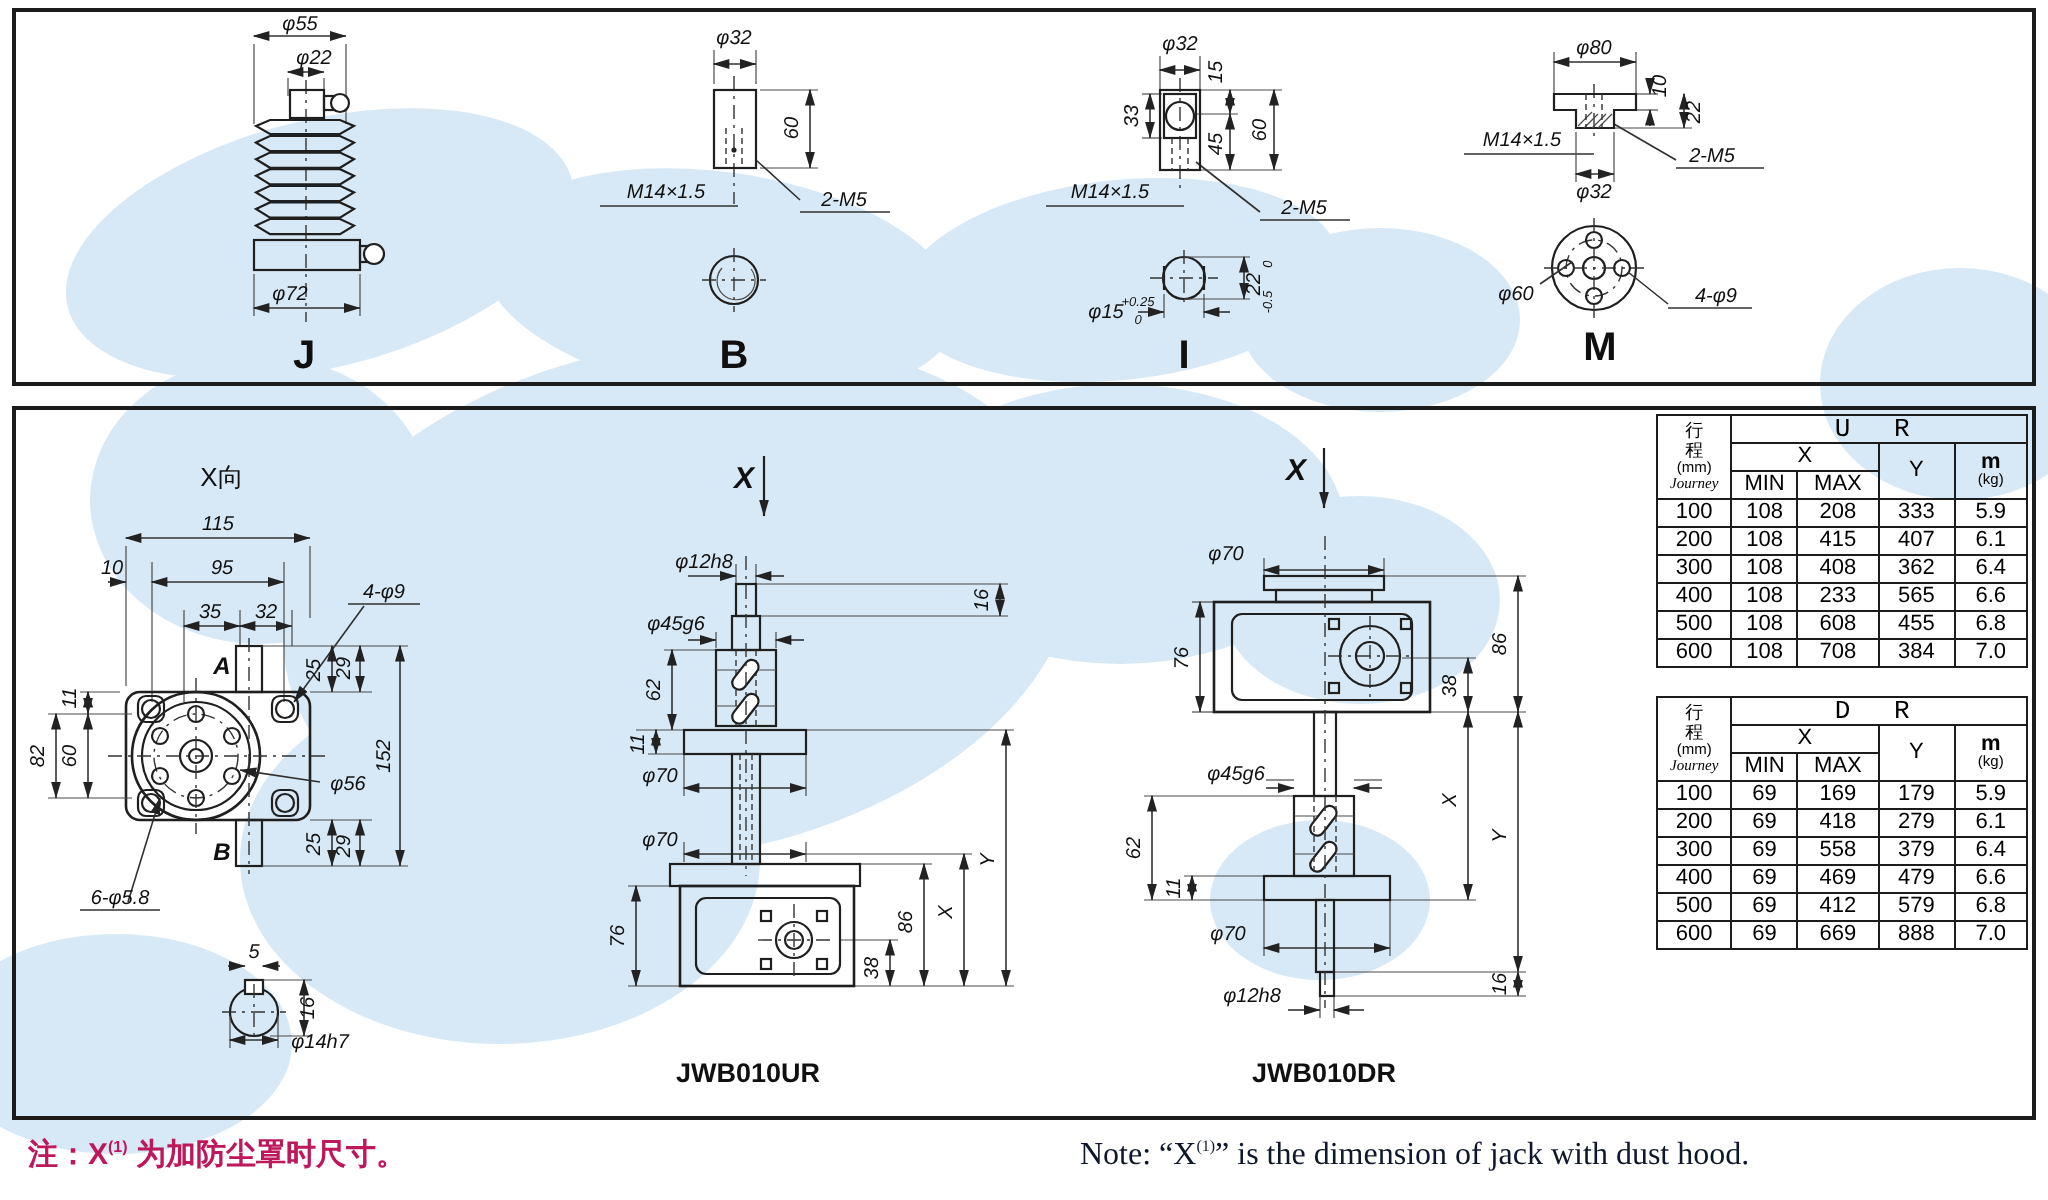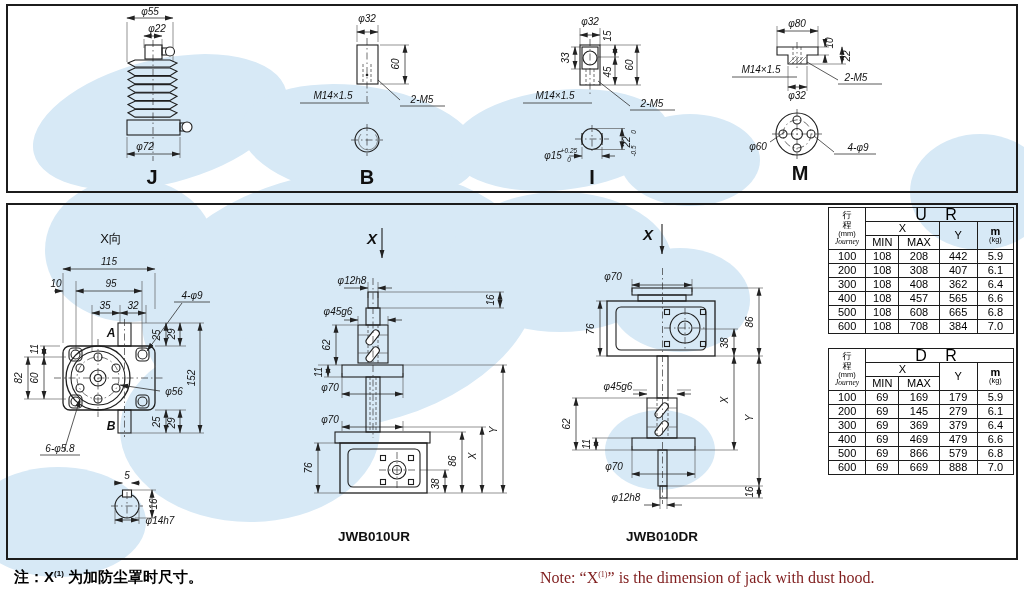--- a/index.html
+++ b/index.html
@@ -21,30 +21,30 @@
   .dts{font:italic 6.5px "Liberation Sans",sans-serif;text-anchor:middle;}
   .lbl{font:bold 20px "Liberation Sans",sans-serif;text-anchor:middle;}
   .mlbl{font:bold 13.5px "Liberation Sans",sans-serif;text-anchor:middle;}
   .xt{font:italic bold 15px "Liberation Sans",sans-serif;text-anchor:middle;}
   .ab{font:italic bold 12px "Liberation Sans",sans-serif;text-anchor:middle;}
   .vt{font:13px "Liberation Sans",sans-serif;text-anchor:middle;}
   
   table.dim{border-collapse:collapse;width:186px;table-layout:fixed;background:transparent;}
   table.dim th,table.dim td{border:1px solid #1c1c1c;text-align:center;padding:0;
       font:11px "Liberation Sans",sans-serif;height:13px;line-height:13px;font-weight:normal;}
-  table.dim .title{letter-spacing:7px;font-size:16px;}
+  table.dim .title{letter-spacing:7px;font-size:13px;font-family:Liberation Mono, monospace;}
   table.dim .jcell{font-size:9px;line-height:9px;}
   table.dim .jcell .cn{display:block;font-size:9px;line-height:9.5px;}
   table.dim .jcell .sm{display:block;font-size:7.5px;line-height:8px;}
   table.dim .jcell .jr{display:block;font:italic 7.5px "Liberation Serif",serif;line-height:8px;}
   table.dim .mcell .m1{display:block;font-weight:bold;line-height:9px;font-size:11px;}
   table.dim .mcell .m2{display:block;font-size:7.5px;line-height:8px;}
   
-  .note-cn{position:absolute;left:14px;top:568px;font:bold 15px "Liberation Sans",sans-serif;color:#000000;z-index:3;}
-  .note-en{position:absolute;left:540px;top:569px;font:16px "Liberation Serif",serif;color:#7f1d1d;z-index:3;}
+  .note-cn{position:absolute;left:14px;top:568px;font:bold 15px "Liberation Sans",sans-serif;color:#be185d;z-index:3;}
+  .note-en{position:absolute;left:540px;top:569px;font:16px "Liberation Serif",serif;color:#0f172a;z-index:3;}
   sup{font-size:8px;vertical-align:super;line-height:0;}
 </style>
 </head>
 <body>
 
 <svg class="abs" width="1024" height="600" style="left:0;top:0;z-index:0;">
   <defs>
     <marker id="ae" markerWidth="9" markerHeight="7" refX="8.2" refY="3.5" orient="auto" markerUnits="userSpaceOnUse">
       <path d="M0,1 L8.5,3.5 L0,6 Z" fill="#222"></path>
     </marker>
@@ -541,49 +541,49 @@
       <tr>
         <th>MIN</th>
         <th>MAX</th>
       </tr>
     </thead>
     <tbody>
         <tr>
           <td>100</td>
           <td>108</td>
           <td>208</td>
-          <td>442</td>
+          <td>333</td>
           <td>5.9</td>
         </tr>
         <tr>
           <td>200</td>
           <td>108</td>
-          <td>308</td>
+          <td>415</td>
           <td>407</td>
           <td>6.1</td>
         </tr>
         <tr>
           <td>300</td>
           <td>108</td>
           <td>408</td>
           <td>362</td>
           <td>6.4</td>
         </tr>
         <tr>
           <td>400</td>
           <td>108</td>
-          <td>457</td>
+          <td>233</td>
           <td>565</td>
           <td>6.6</td>
         </tr>
         <tr>
           <td>500</td>
           <td>108</td>
           <td>608</td>
-          <td>665</td>
+          <td>455</td>
           <td>6.8</td>
         </tr>
         <tr>
           <td>600</td>
           <td>108</td>
           <td>708</td>
           <td>384</td>
           <td>7.0</td>
         </tr>
       </tbody>
@@ -624,42 +624,42 @@
         <tr>
           <td>100</td>
           <td>69</td>
           <td>169</td>
           <td>179</td>
           <td>5.9</td>
         </tr>
         <tr>
           <td>200</td>
           <td>69</td>
-          <td>145</td>
+          <td>418</td>
           <td>279</td>
           <td>6.1</td>
         </tr>
         <tr>
           <td>300</td>
           <td>69</td>
-          <td>369</td>
+          <td>558</td>
           <td>379</td>
           <td>6.4</td>
         </tr>
         <tr>
           <td>400</td>
           <td>69</td>
           <td>469</td>
           <td>479</td>
           <td>6.6</td>
         </tr>
         <tr>
           <td>500</td>
           <td>69</td>
-          <td>866</td>
+          <td>412</td>
           <td>579</td>
           <td>6.8</td>
         </tr>
         <tr>
           <td>600</td>
           <td>69</td>
           <td>669</td>
           <td>888</td>
           <td>7.0</td>
         </tr>

